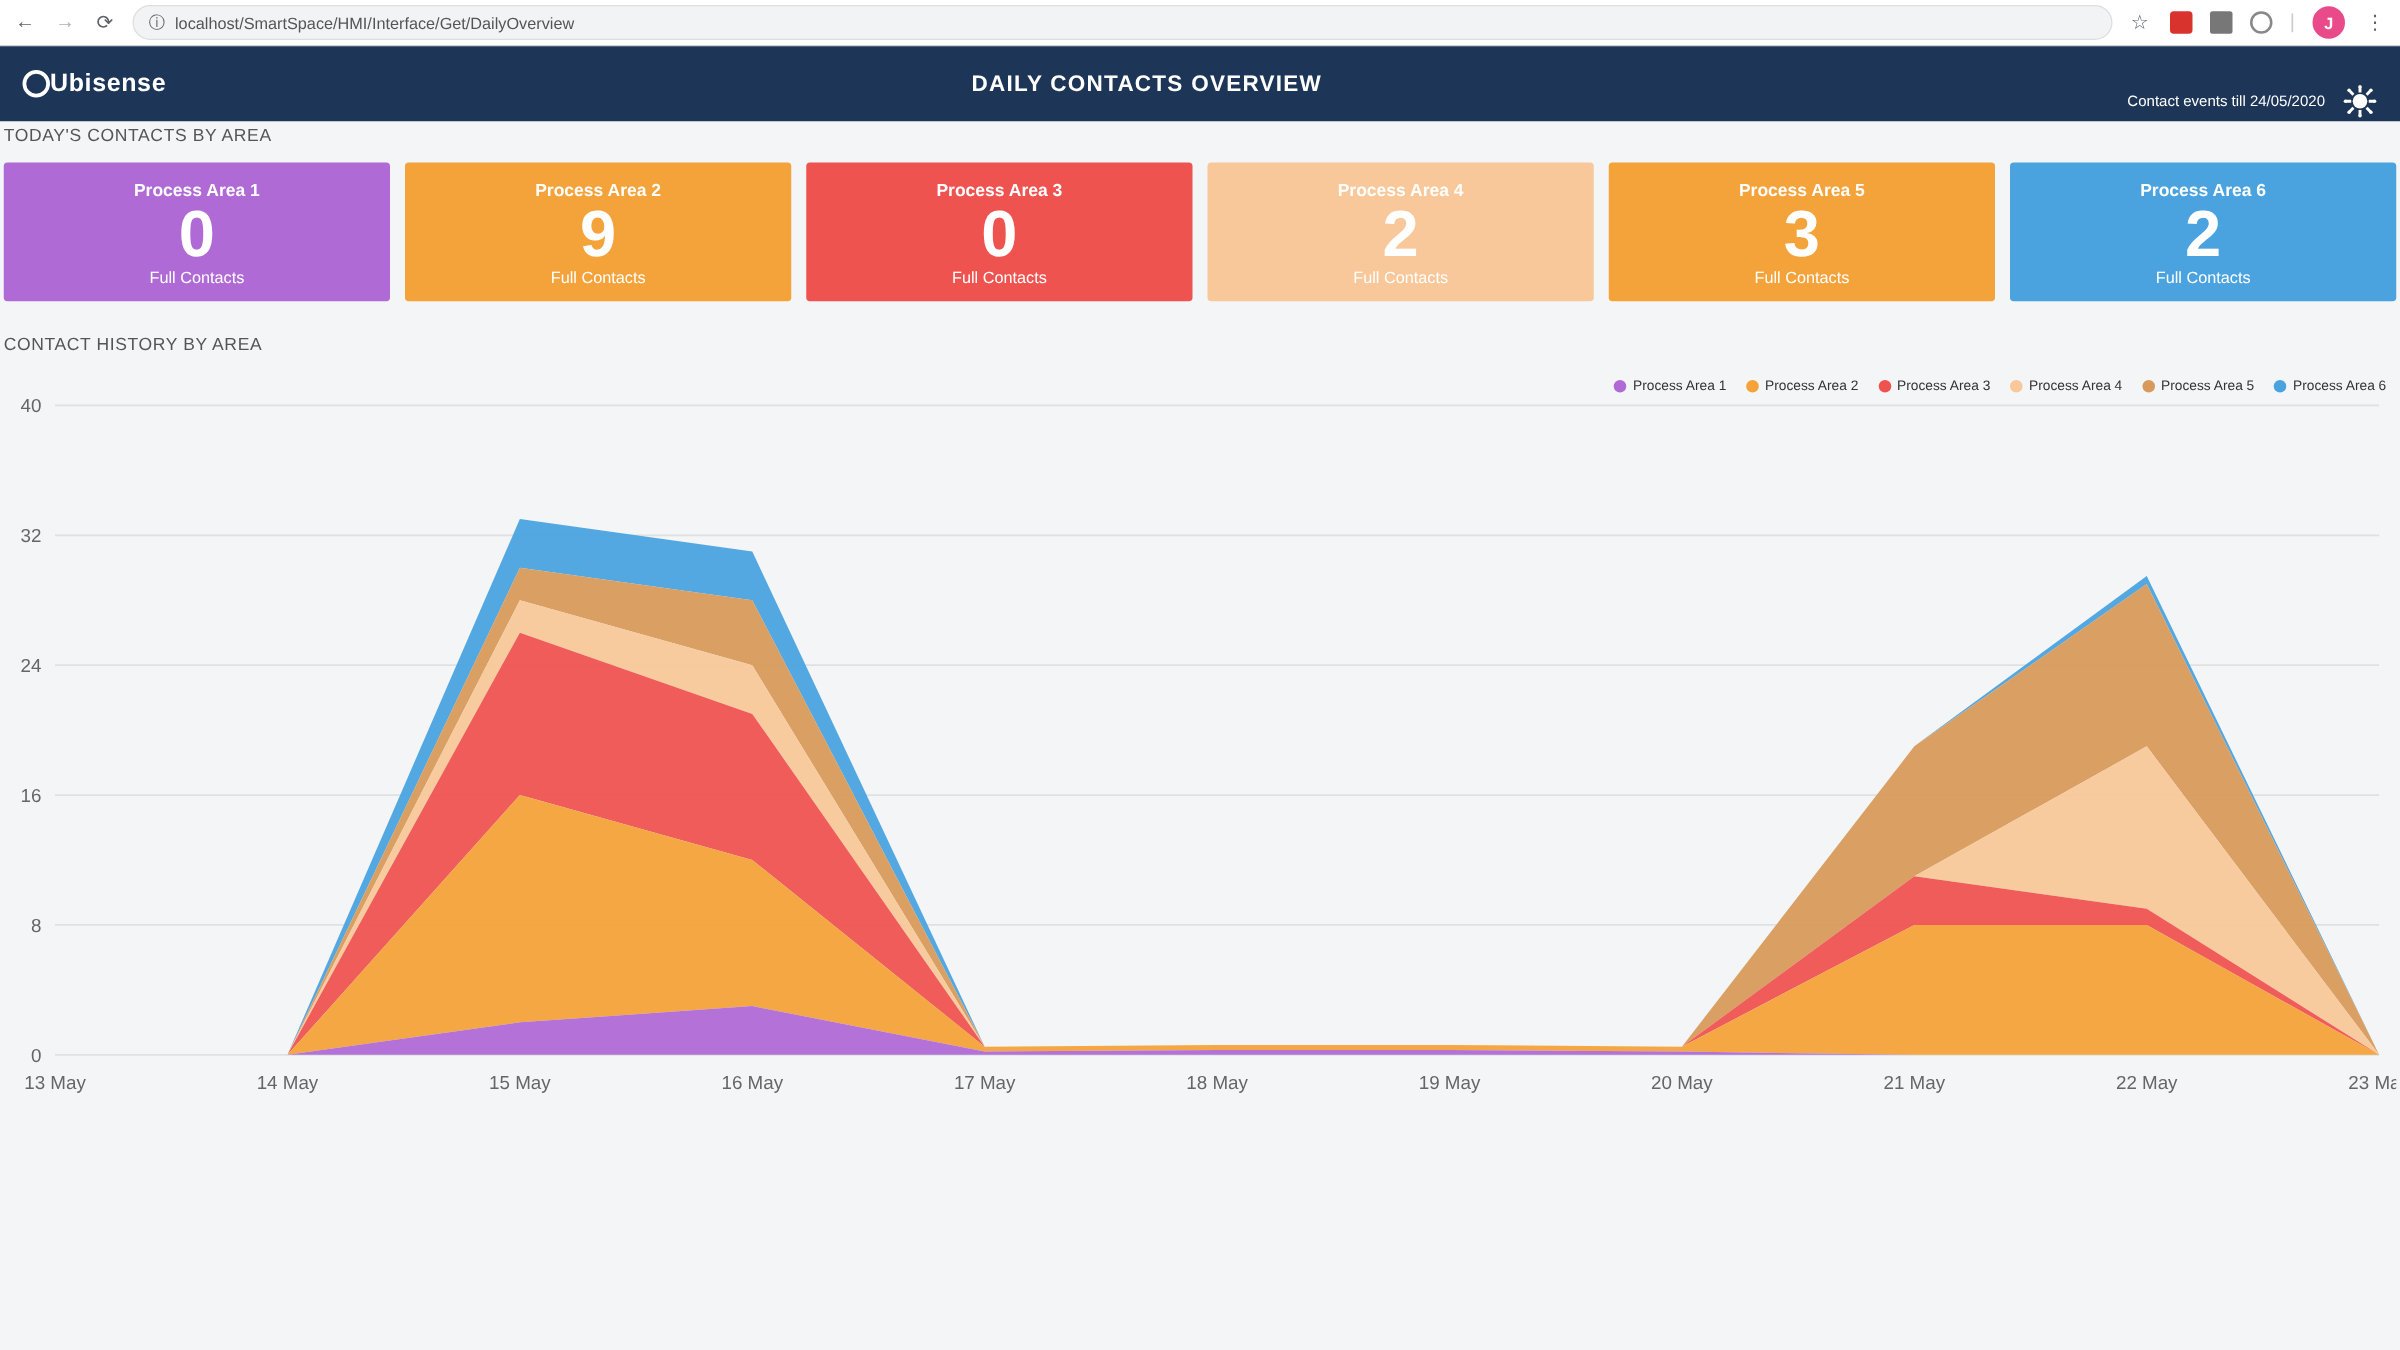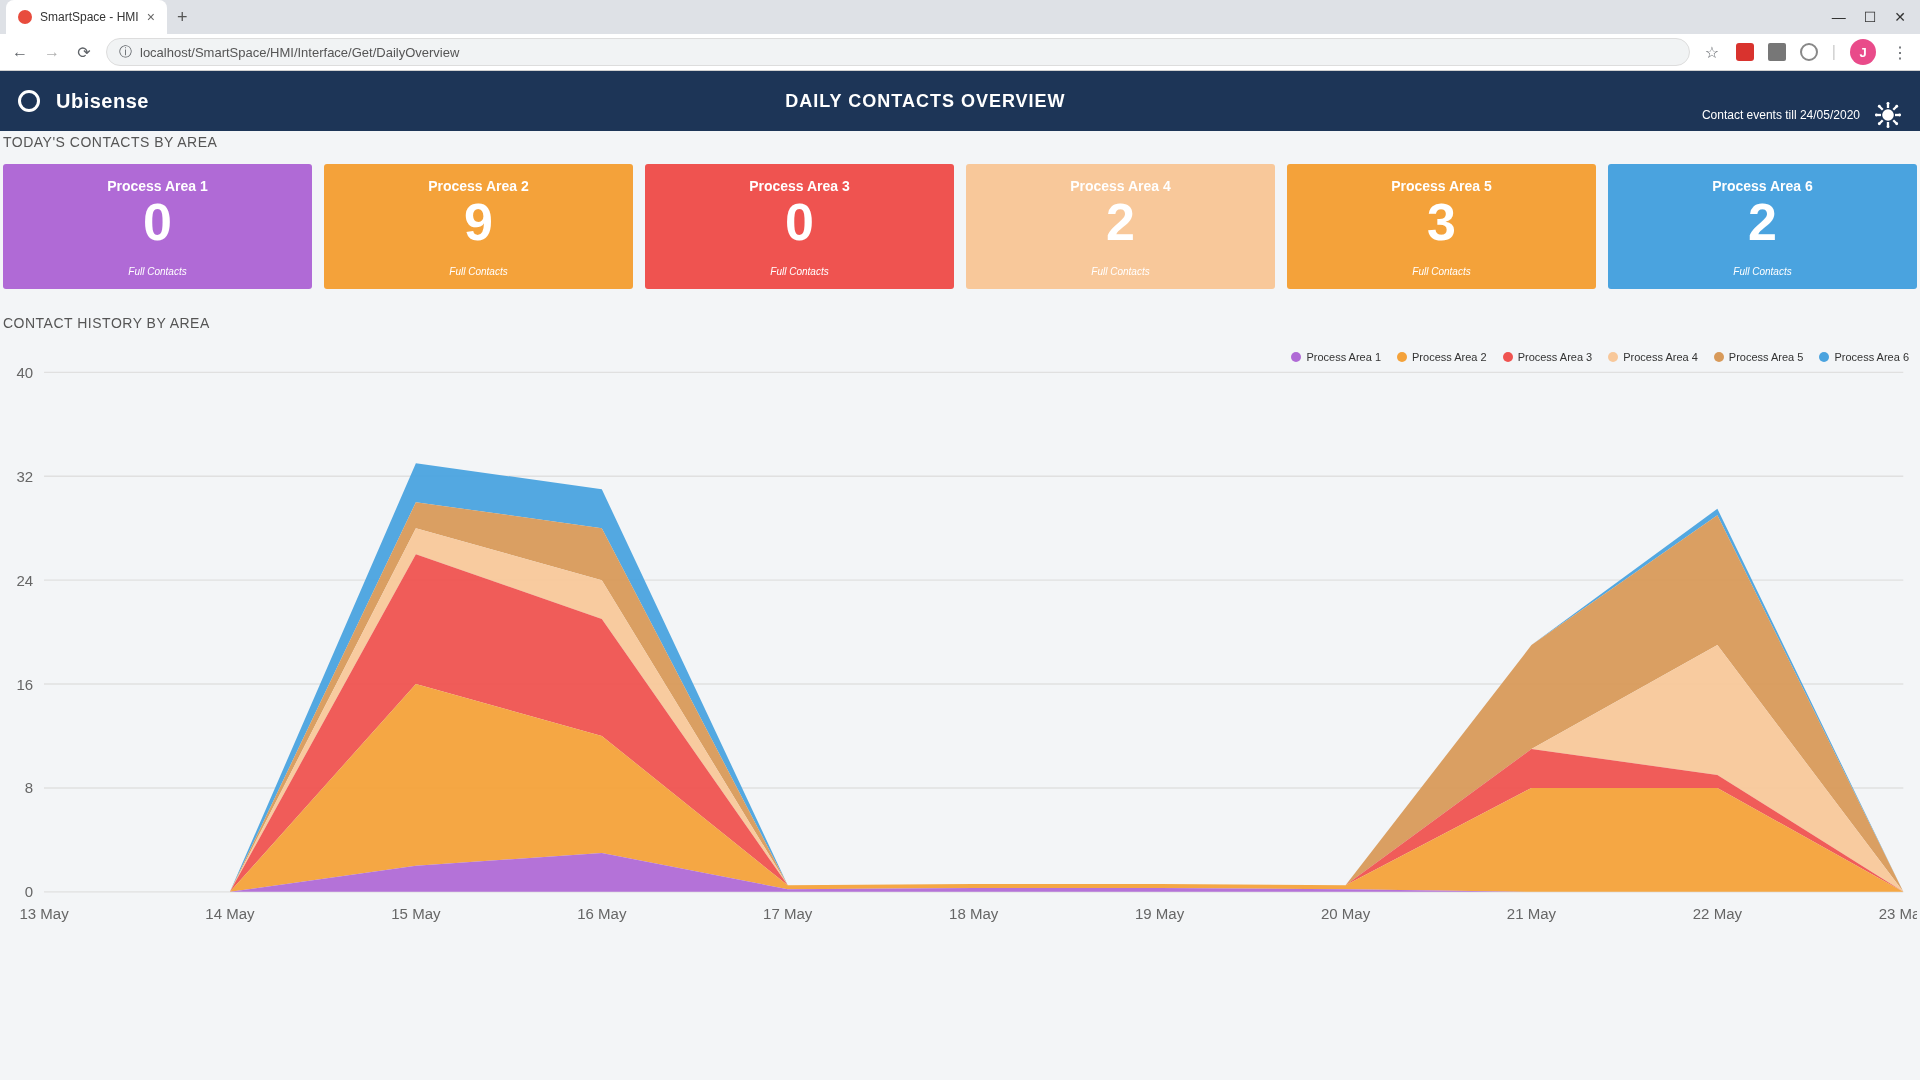--- a/index.html
+++ b/index.html
@@ -16,60 +16,47 @@
   .addr-bar { display: flex; align-items: center; height: 36px; padding: 0 10px; gap: 12px; }
   .nav-icon { color: #5f6368; font-size: 16px; cursor: pointer; width: 20px; text-align:center; }
   .nav-icon.disabled { color: #b0b0b0; }
   .url-field { flex: 1; display: flex; align-items: center; height: 28px; border: 1px solid #ddd; border-radius: 14px; padding: 0 12px; font-size: 13px; color: #555; background:#f1f3f4; gap:8px; }
   .url-field .info-icon { color:#5f6368; font-size:13px; }
   .right-icons { display: flex; align-items: center; gap: 14px; }
   .ext-icon { width:18px; height:18px; border-radius:3px; }
   .profile { width:26px; height:26px; border-radius:50%; background:#e94b8a; color:#fff; display:flex; align-items:center; justify-content:center; font-size:13px; font-weight:bold; }
   
   .app-header { background:#1d3557; color:#fff; height:60px; display:flex; align-items:center; padding:0 18px; }
-  .brand { display:flex; align-items:center; gap:16px; font-size:20px; font-weight:600; letter-spacing:0.5px; }
+  .brand { display:flex; align-items:center; gap:0; font-size:20px; font-weight:600; letter-spacing:0.5px; }
   .brand .logo { width:22px; height:22px; border:3px solid #fff; border-radius:50%; position:relative; display:inline-block; }
   .brand .logo::after { content:""; position:absolute; width:8px; height:8px; background:#1d3557; border-radius:50%; top:3px; left:3px; }
   .header-title { flex:1; text-align:center; font-size:18px; font-weight:700; letter-spacing:1px; }
   .header-right { display:flex; align-items:center; gap:14px; font-size:12px;margin-top:28px; }
   .virus-icon svg { display:block; }
   
   .content { padding: 3px; }
   .section-title { font-size:14px; color:#555; letter-spacing:0.5px; margin-bottom:14px; text-transform:uppercase; }
   .cards { display:grid; grid-template-columns: repeat(6, 1fr); gap:12px; margin-bottom:26px; }
   .card { color:#fff; text-align:center; padding:14px 10px 12px; border-radius:3px; }
   .card .card-title { font-size:14px; font-weight:600; margin-bottom:2px; }
   .card .card-value { font-size:52px; font-weight:700; line-height:1; }
-  .card .card-sub { font-size:10px; margin-top:18px;font-style:italic; }
+  .card .card-sub { font-size:13px; margin-top:0; }
   
   .chart-wrap { position:relative; }
   .legend { position:absolute; right:8px; top:6px; display:flex; gap:16px; font-size:11px; color:#333; }
   .legend-item { display:flex; align-items:center; gap:5px; }
   .swatch { width:10px; height:10px; border-radius:50%; display:inline-block; }
   svg.chart { display:block; width:100%; }
   .ytick text, .xtick text { font-size:11px; fill:#666; }
   .gridline { stroke:#e0e0e0; stroke-width:1; }
 </style>
 </head>
 <body>
 
 <div class="browser-chrome">
-  <div class="tab-bar">
-    <div class="tab">
-      <span class="favicon"></span>
-      <span>SmartSpace - HMI</span>
-      <span class="close">×</span>
-    </div>
-    <span class="newtab">+</span>
-    <div class="win-controls">
-      <span>—</span>
-      <span>☐</span>
-      <span>✕</span>
-    </div>
-  </div>
   <div class="addr-bar">
     <span class="nav-icon">←</span>
     <span class="nav-icon disabled">→</span>
     <span class="nav-icon">⟳</span>
     <div class="url-field">
       <span class="info-icon">ⓘ</span>
       <span>localhost/SmartSpace/HMI/Interface/Get/DailyOverview</span>
     </div>
     <div class="right-icons">
       <span class="nav-icon">☆</span>

